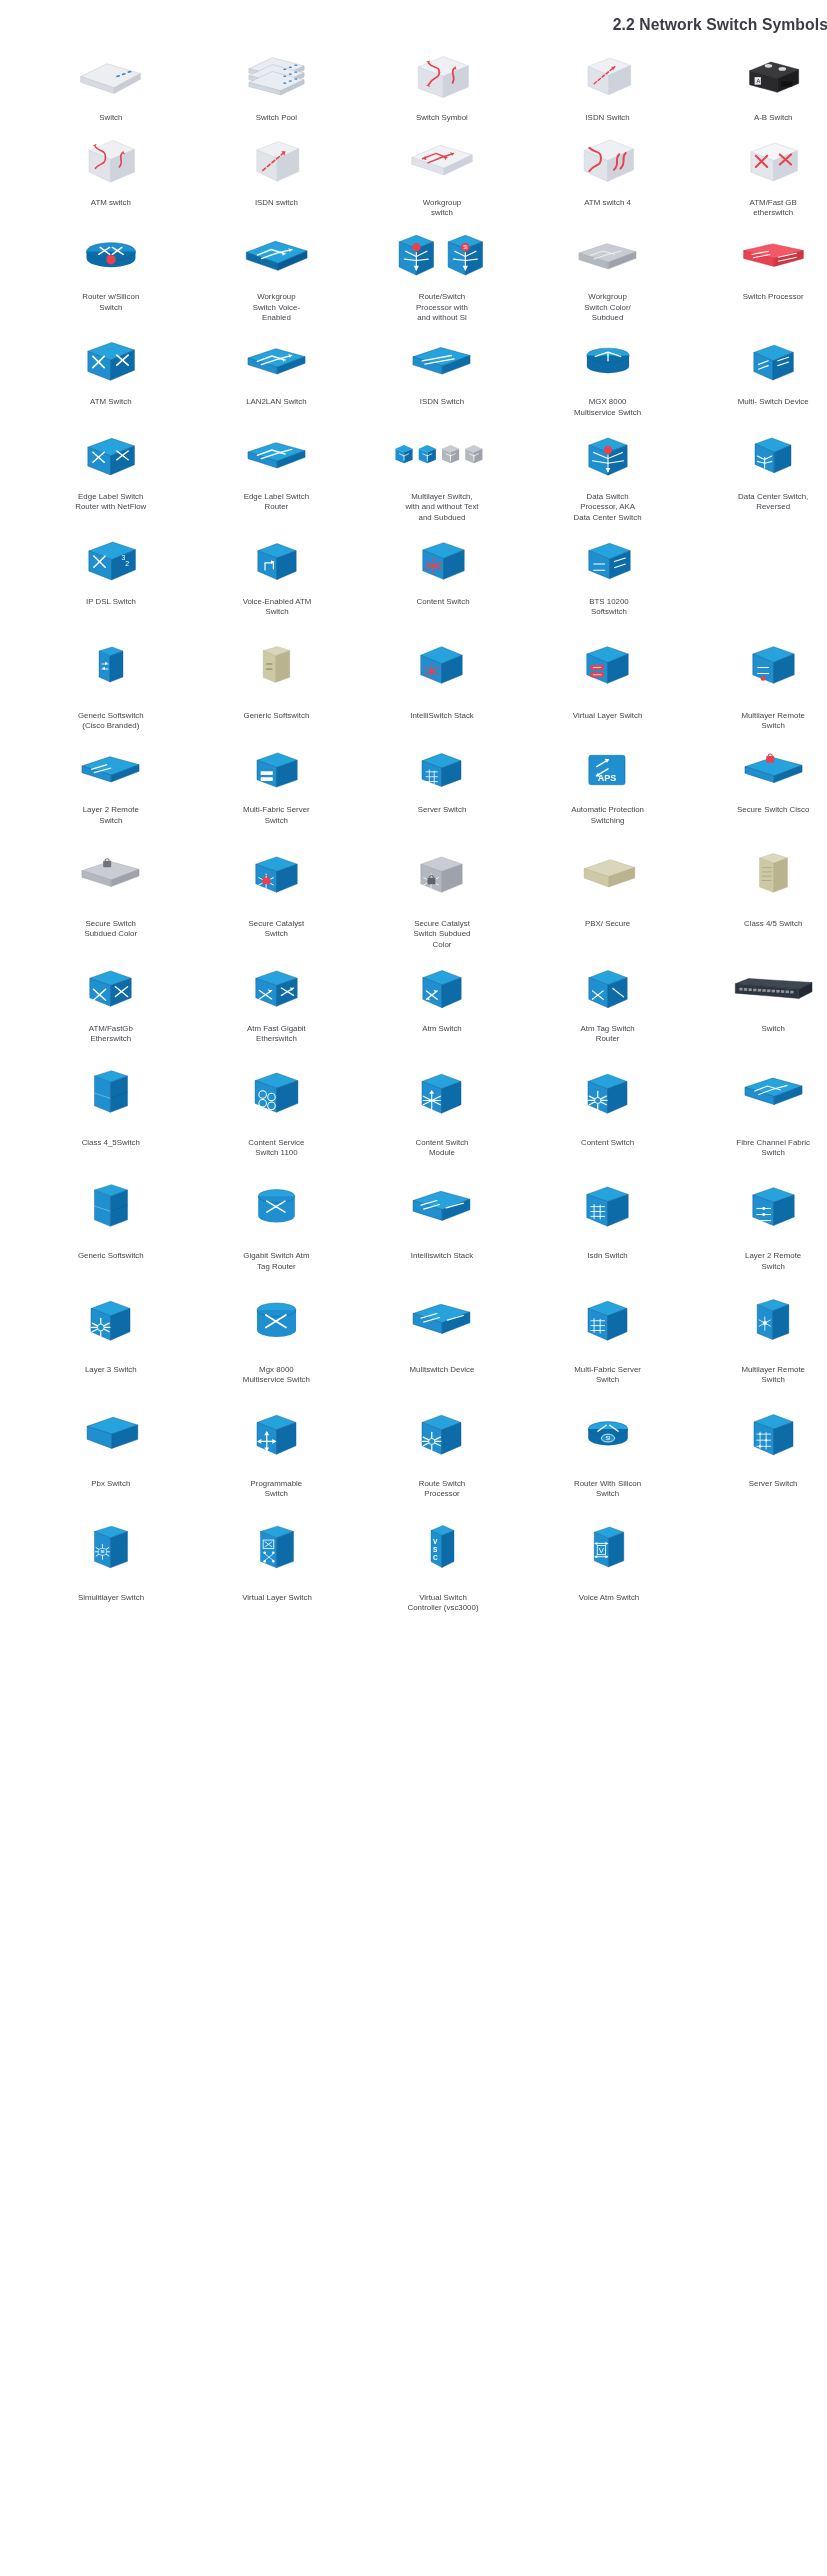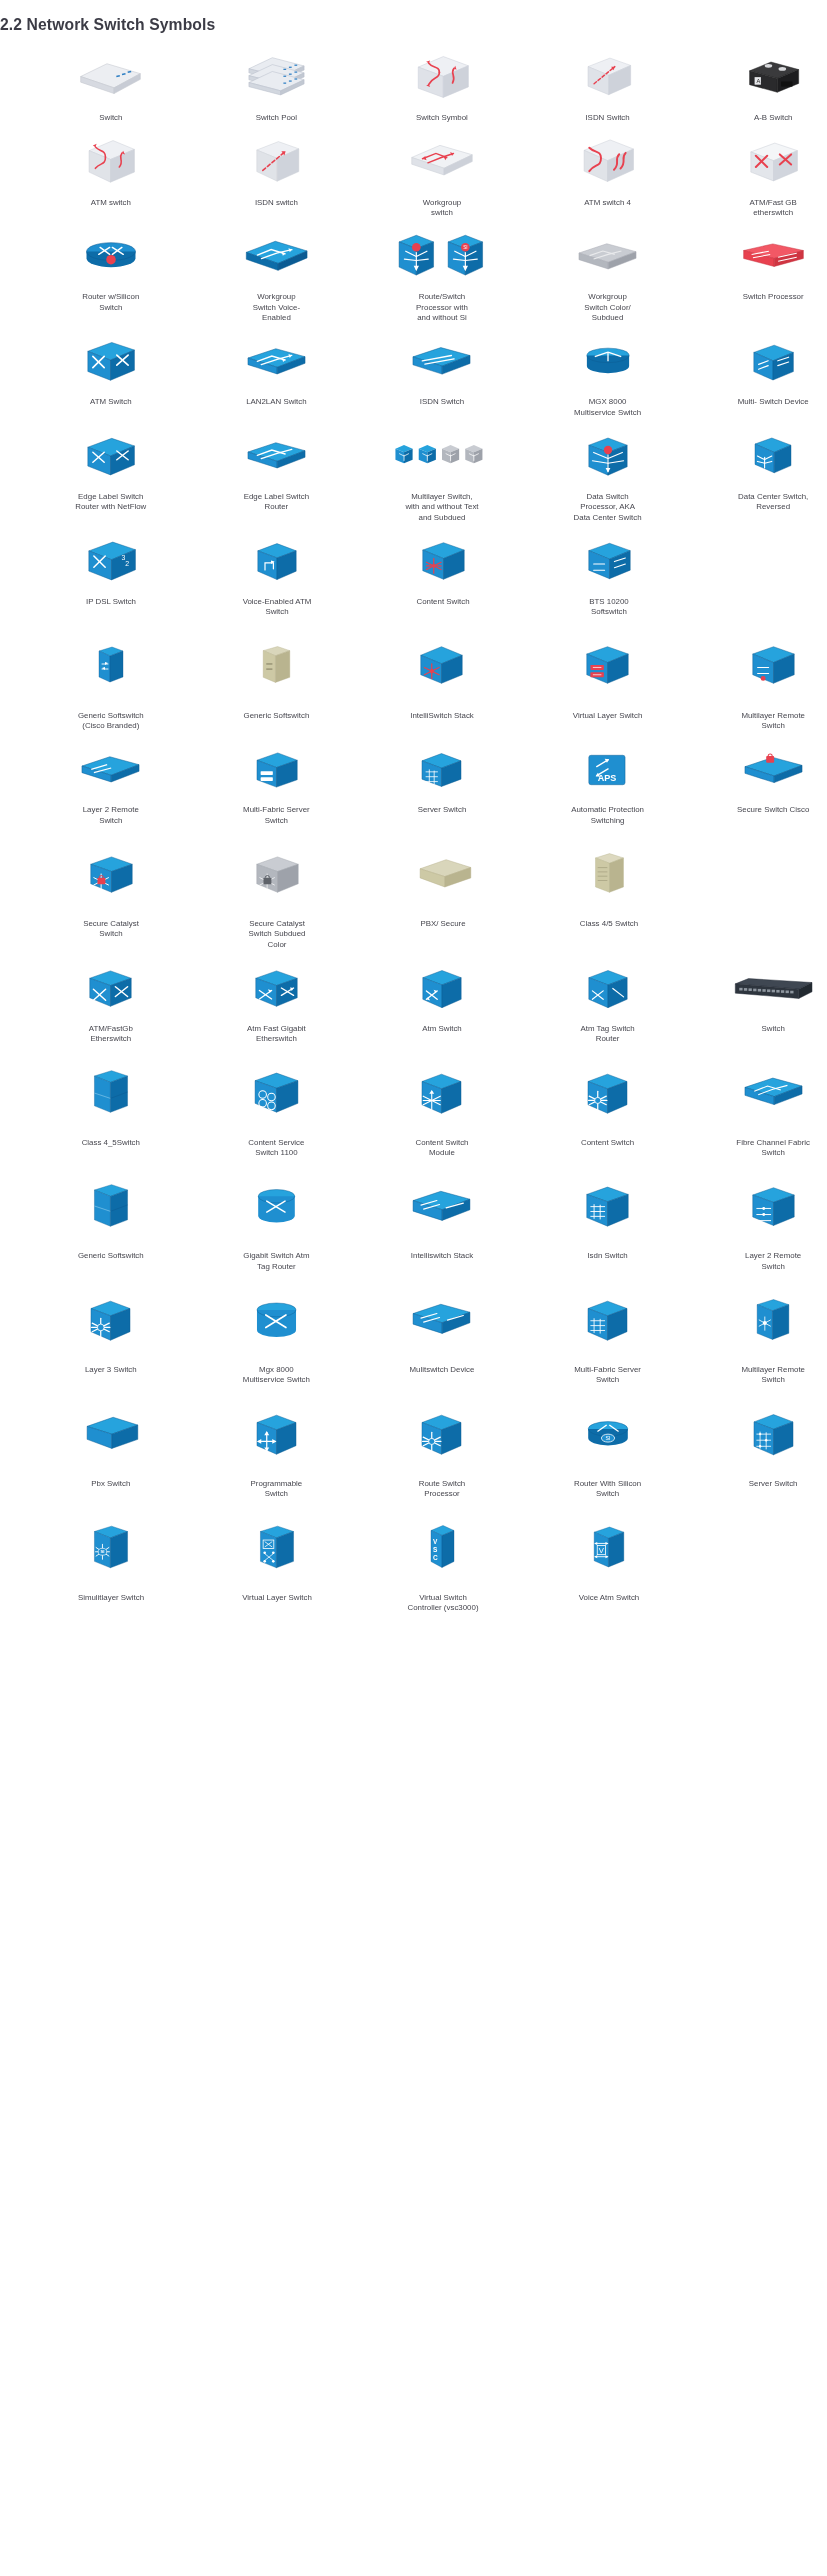--- a/index.html
+++ b/index.html
@@ -10,21 +10,21 @@
   }
   body {
     width: 828px;
     min-height: 2576px;
     font-family: "Liberation Sans", sans-serif;
     color: #3b3b44;
     position: relative;
     overflow-x: hidden;
   }
   #page-title {
-    text-align: left;
+    text-align: right;
     font-size: 15.7px;
     font-weight: bold;
     color: #3c3c46;
     padding-top: 15.7px;
     padding-bottom: 5px;
     letter-spacing: 0.1px;
   }
   .grid {
     width: 828px;
     padding: 0 0 25px 0;
@@ -837,20 +837,36 @@
               <path d="M47,8 a3,3 0 0 1 6,0" fill="none" stroke="#e8414f" stroke-width="1.6"></path>
             </g>
           </svg>
         </div>
         <div class="cap">Secure Switch Cisco</div>
       </div>
     </div>
     <div class="row">
       <div class="cell">
         <div class="art tall">
+          <svg id="ico-secure-switch-subdued" viewBox="0 0 110 58" width="73" height="40">
+            <g>
+              <polygon points="12,24 54,10 98,22 56,38" fill="#c9ccd2" stroke="#9ea2aa" stroke-width=".7"></polygon>
+              <polygon points="12,24 12,34 56,48 56,38" fill="#b3b7be" stroke="#9ea2aa" stroke-width=".7"></polygon>
+              <polygon points="56,38 56,48 98,32 98,22" fill="#9ea2aa" stroke="#9ea2aa" stroke-width=".7"></polygon>
+            </g>
+            <g>
+              <rect x="44" y="9" width="12" height="10" rx="1.5" fill="#6f737a"></rect>
+              <path d="M47,9 a3,3 0 0 1 6,0" fill="none" stroke="#6f737a" stroke-width="1.6"></path>
+            </g>
+          </svg>
+        </div>
+        <div class="cap">Secure Switch<br>Subdued Color</div>
+      </div>
+      <div class="cell">
+        <div class="art tall">
           <svg id="ico-secure-catalyst-switch" viewBox="0 0 100 76" width="61" height="50">
             <g>
               <polygon points="16,22 50,10 84,22 50,34" fill="#26a3dd" stroke="#0b5b93" stroke-width=".7"></polygon>
               <polygon points="16,22 16,54 50,68 50,34" fill="#1f8fd0" stroke="#0b5b93" stroke-width=".7"></polygon>
               <polygon points="50,34 50,68 84,54 84,22" fill="#0d6ca8" stroke="#0b5b93" stroke-width=".7"></polygon>
             </g>
             <g stroke="#fff" stroke-width="1.6" stroke-linecap="round">
               <line x1="33" y1="38" x2="33" y2="62"></line>
               <line x1="21" y1="44" x2="45" y2="56"></line>
               <line x1="45" y1="44" x2="21" y2="56"></line>

